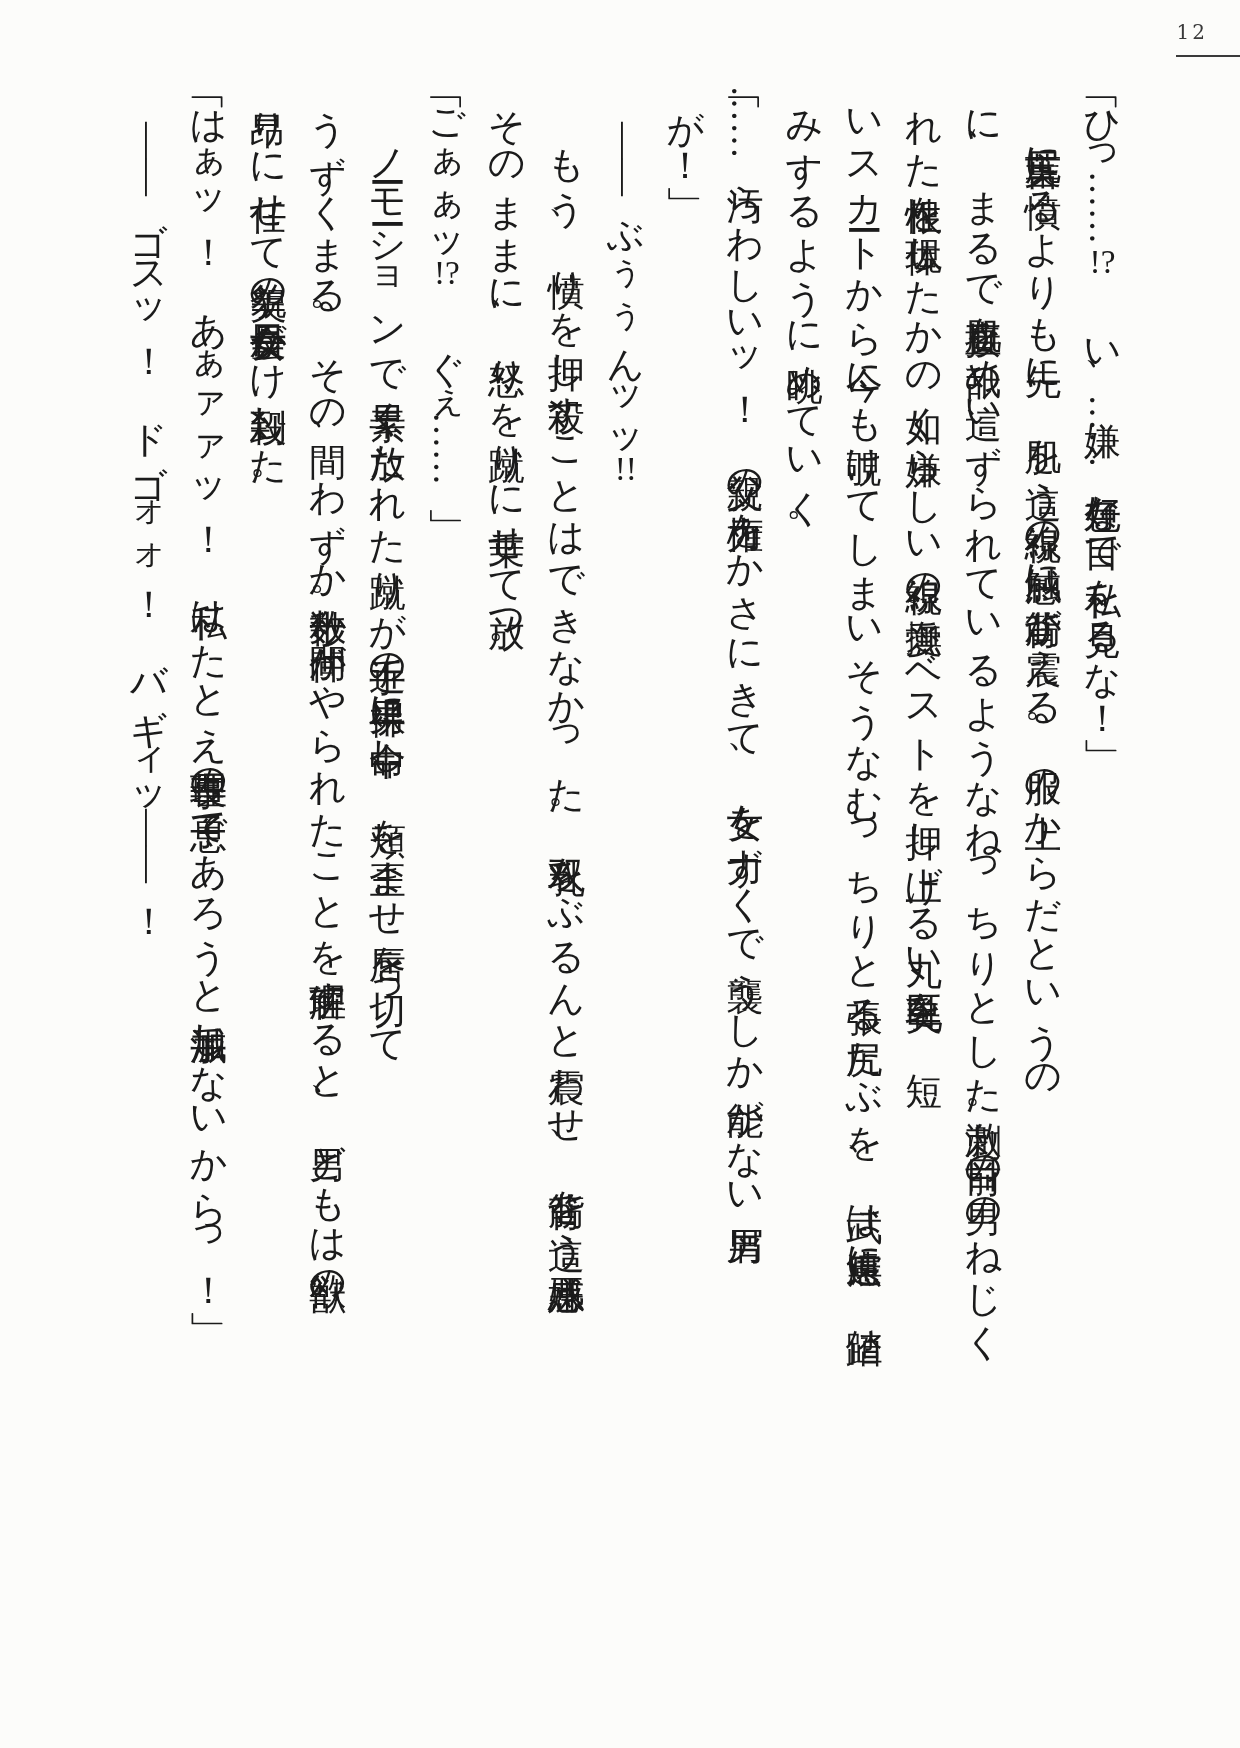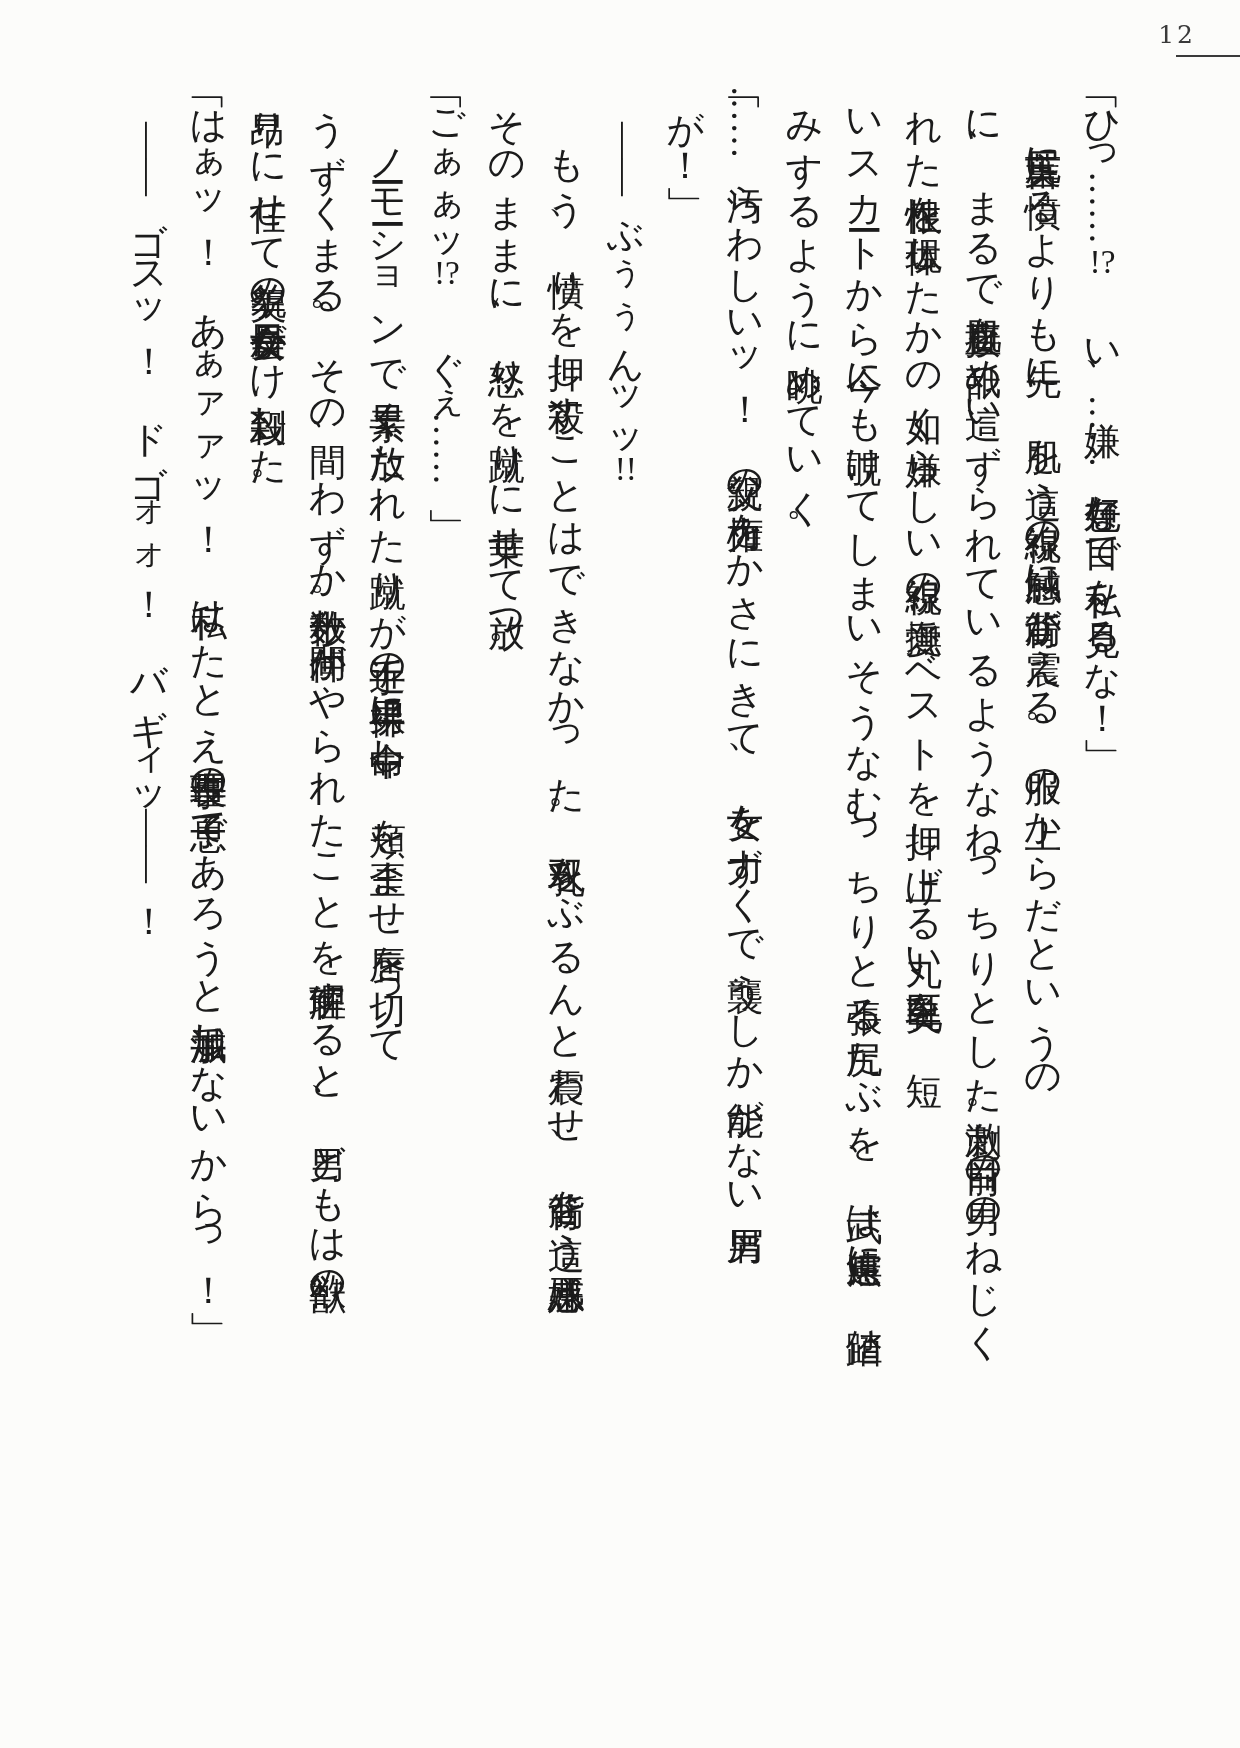--- a/index.html
+++ b/index.html
@@ -14,22 +14,22 @@
     overflow: hidden;
     font-family: "Liberation Serif", "DejaVu Serif", serif;
   }
   .page {
     position: absolute;
     inset: 0;
   }
   .page-number {
     position: absolute;
     top: 22px;
-    right: 44px;
-    font-size: 25px;
+    right: 32px;
+    font-size: 20px;
     line-height: 1;
     letter-spacing: 3px;
     color: var(--ink-light, #3a3a3a);
     font-family: "DejaVu Serif", "Liberation Serif", serif;
   }
   .page-number-rule {
     position: absolute;
     top: 55px;
     left: 1176px;
     width: 64px;

